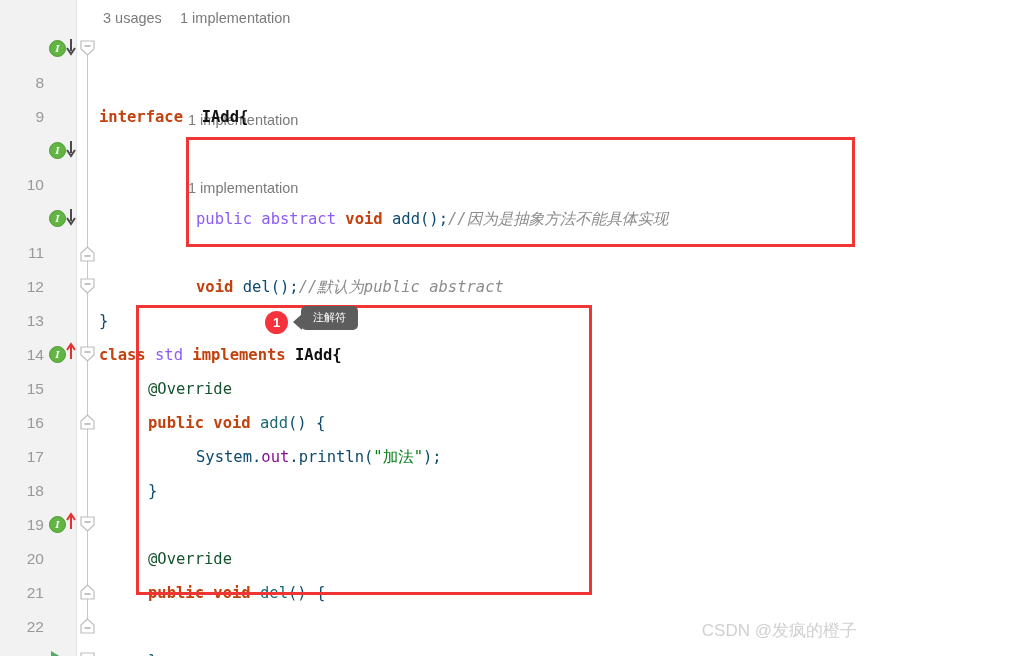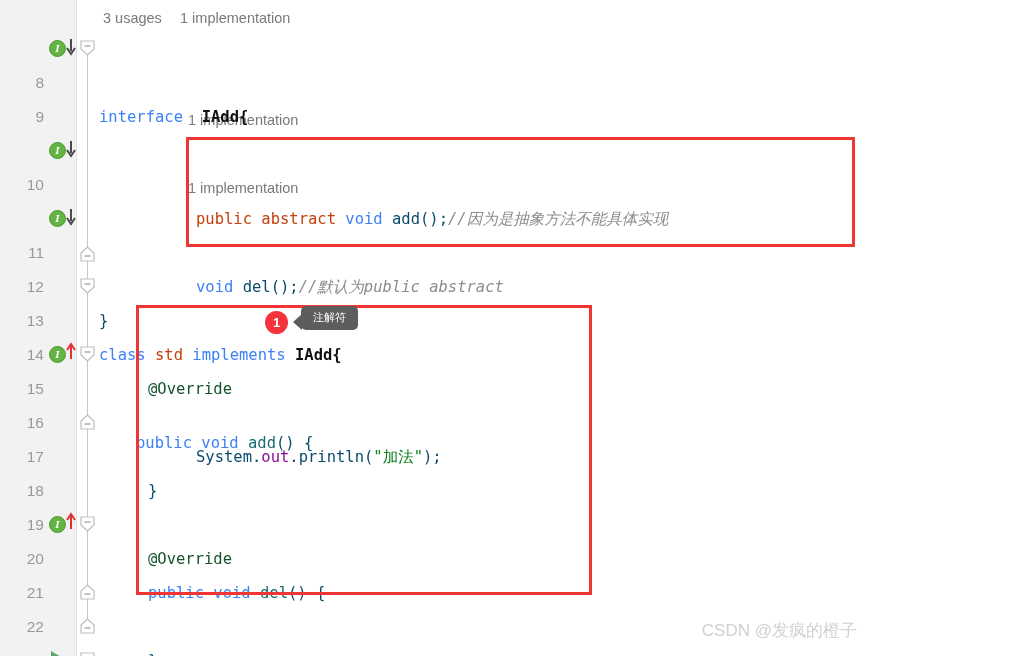--- a/index.html
+++ b/index.html
@@ -62,23 +62,23 @@
   .hint {
     position: absolute;
     font-family: "Liberation Sans", sans-serif;
     font-size: 14.5px;
     color: #7a7a7a;
     line-height: 30px;
     white-space: pre;
   }
 
   
-  .kw      { color: #3b82f6; font-weight: normal; }
+  .kw      { color: #c2410c; font-weight: bold; }
   .type    { color: #111111; font-weight: bold; }
-  .gray    { color: #c2410c; }
+  .gray    { color: #8b5cf6; }
   .anno    { color: #14532d; }
   .str     { color: #067d17; }
   .field   { color: #871094; }
   .meth    { color: #1a6b72; }
   .cmt     { color: #8c8c8c; font-style: italic; }
   .plain   { color: #0c4a6e; }
 
   
   .impl-icon {
     position: absolute;
@@ -231,21 +231,21 @@
     <line x1="4.5" y1="6" x2="10.5" y2="6" stroke="#9a9a9a" stroke-width="1.2"></line>
   </svg>
 
   <div class="row" style="top:304px;">
     <span class="lnum">14</span>
     <span class="code" style="left:148px;"><span class="anno">@Override</span></span>
   </div>
 
   <div class="row" style="top:338px;">
     <span class="lnum">15</span>
-    <span class="code" style="left:136px;margin-top:20px;"><span class="kw">public void </span><span class="meth">add</span><span class="plain">() {</span></span>
+    <span class="code" style="left:148px;"><span class="kw">public void </span><span class="meth">add</span><span class="plain">() {</span></span>
   </div>
   <div class="impl-icon" style="left:49px; top:346px;">I</div>
   <svg class="arrow-up" style="left:65px; top:342px;" viewBox="0 0 12 18">
     <path d="M6 17 L6 4 M2 8 L6 2 L10 8" stroke="#e33030" stroke-width="2" fill="none"></path>
   </svg>
   <svg class="fold-mark" style="left:80px; top:346px;" viewBox="0 0 15 16">
     <path d="M1 1 H14 V9 L7.5 15 L1 9 Z" fill="#ffffff" stroke="#bdbdbd" stroke-width="1.2"></path>
     <line x1="4.5" y1="6" x2="10.5" y2="6" stroke="#9a9a9a" stroke-width="1.2"></line>
   </svg>
 

